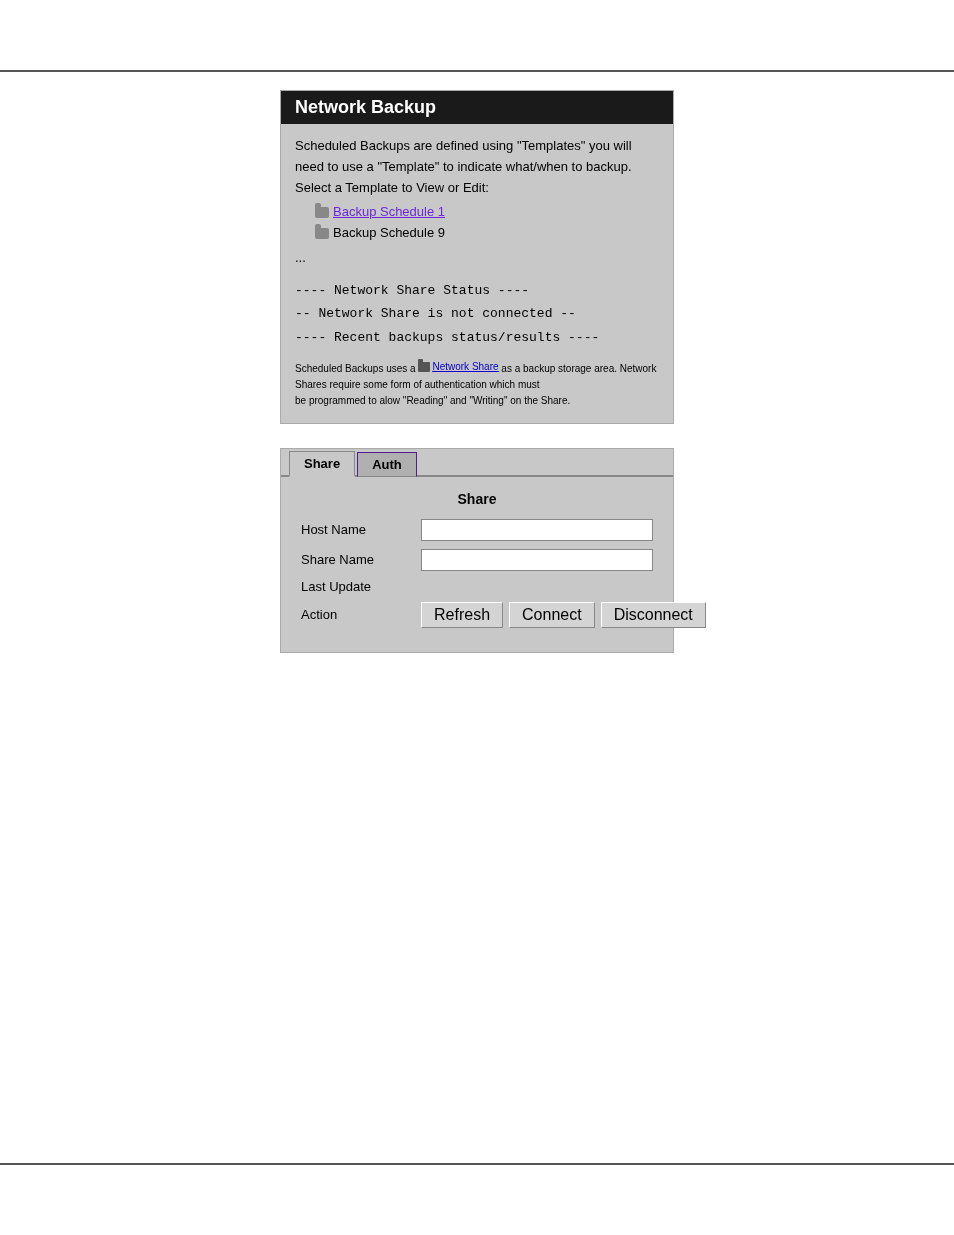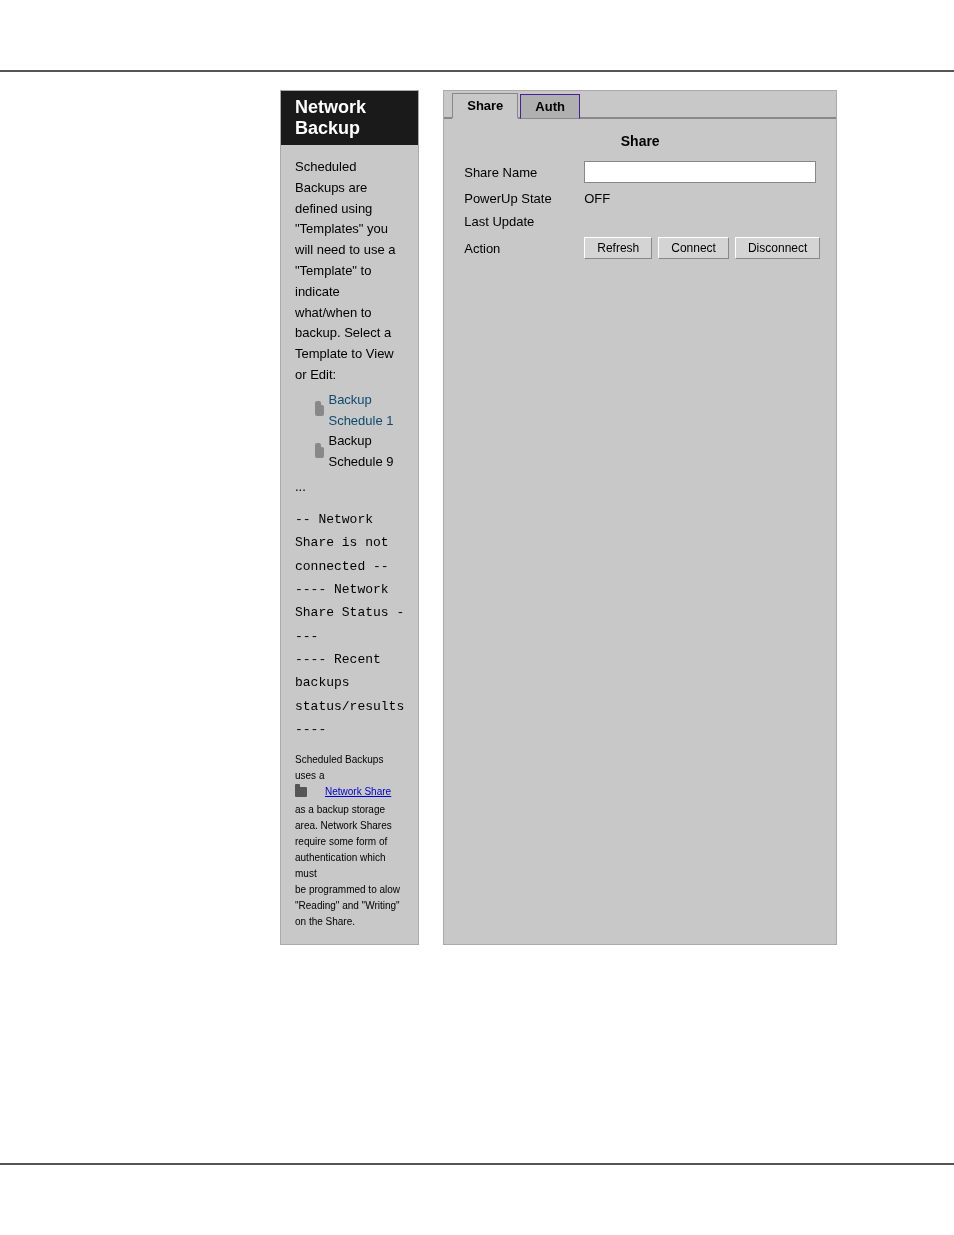--- a/index.html
+++ b/index.html
@@ -28,21 +28,21 @@
       bottom: 70px;
       left: 0;
       right: 0;
       height: 2px;
       background: #555;
     }
 
     .page-content {
       padding: 90px 280px 90px 280px;
       display: flex;
-      flex-direction: row;
+      flex-direction: column;
       gap: 24px;
     }
 
     
     .network-backup-panel {
       background: #c8c8c8;
       border: 1px solid #aaa;
       padding: 0 0 14px 0;
       width: 100%;
     }
@@ -61,21 +61,22 @@
       font-size: 13px;
       line-height: 1.6;
       margin-top: 12px;
     }
 
     .panel-body p {
       margin-bottom: 4px;
     }
 
     .panel-link {
-      color: #0c4a6e;
+      color: #6d28d9;
+      text-decoration: underline;
       cursor: pointer;
       display: inline-flex;
       align-items: center;
       gap: 3px;
     }
 
     .schedule-list {
       list-style: none;
       padding-left: 20px;
       margin: 4px 0;
@@ -121,21 +122,21 @@
 
     .panel-description {
       font-size: 10px;
       margin-top: 10px;
       line-height: 1.6;
     }
 
     .inline-network-share {
       display: inline-flex;
       align-items: center;
-      gap: 18px;
+      gap: 2px;
       color: #0000cc;
       text-decoration: underline;
     }
 
     
     .share-panel {
       background: #c8c8c8;
       border: 1px solid #aaa;
       width: 100%;
     }
@@ -213,21 +214,21 @@
       display: flex;
       gap: 6px;
     }
 
     .action-btn {
       padding: 3px 12px;
       background: #d4d4d4;
       border: 1px solid #888;
       border-top-color: #fff;
       border-left-color: #fff;
-      font-size: 12px;
+      font-size: 16px;
       cursor: pointer;
     }
   </style>
 </head>
 <body>
 
 <div class="top-border"></div>
 <div class="bottom-border"></div>
 
 <div class="page-content">
@@ -241,22 +242,22 @@
           <span class="folder-icon"></span>
           <a class="panel-link">Backup Schedule 1</a>
         </li>
         <li>
           <span class="folder-icon"></span>
           <span>Backup Schedule 9</span>
         </li>
       </ul>
       <div class="ellipsis">...</div>
       <div class="status-block">
+        <div>---- Network Share Status ----</div>
         <div>-- Network Share is not connected --</div>
-        <div>---- Network Share Status ----</div>
         <div>---- Recent backups status/results ----</div>
       </div>
       <div class="panel-description">
         <span>Scheduled Backups uses a </span><span class="inline-network-share">
           <span style="display:inline-block;width:12px;height:10px;background:#555;position:relative;border-radius:0 1px 1px 1px;font-size:0;">
             <span style="position:absolute;top:-3px;left:0;width:5px;height:3px;background:#555;border-radius:1px 1px 0 0;display:block;"></span>
           </span>
           <span style="color:#0000cc;text-decoration:underline;cursor:pointer;">Network Share</span>
         </span><span> as a backup storage area. Network Shares require some form of authentication which must</span>
         <br>
@@ -266,30 +267,30 @@
   </div>
 
   <div class="share-panel">
     <div class="tab-bar">
       <div class="tab active">Share</div>
       <div class="tab inactive">Auth</div>
     </div>
     <div class="share-form">
       <div class="form-section-title">Share</div>
 
+      <div class="form-row">
+        <div class="form-label">Host Name</div>
+        <input class="form-input" type="text" value="" style="">
+      </div>
 
       <div class="form-row">
         <div class="form-label">Share Name</div>
         <input class="form-input" type="text" value="" style="">
       </div>
 
-      <div class="form-row">
-        <div class="form-label">PowerUp State</div>
-        <div class="form-value">OFF</div>
-      </div>
 
       <div class="form-row">
         <div class="form-label">Last Update</div>
         <div class="form-value"></div>
       </div>
 
       <div class="form-row">
         <div class="form-label">Action</div>
         <div class="action-buttons">
           <button class="action-btn">Refresh</button>

